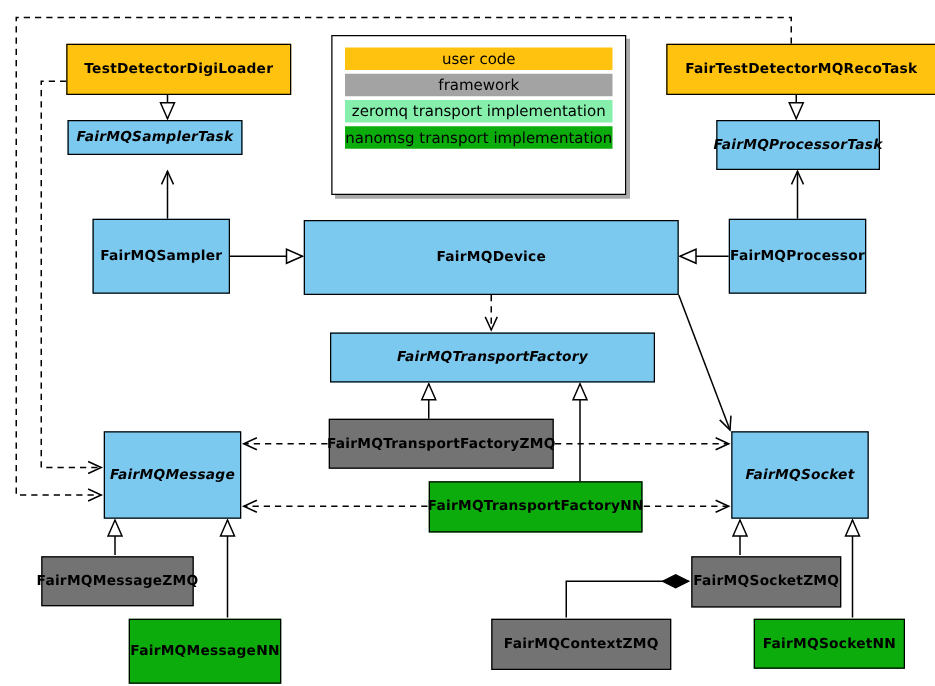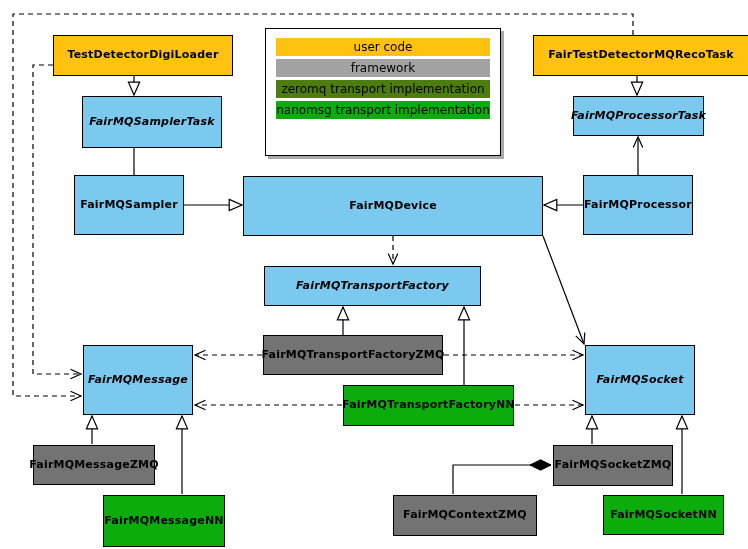--- a/index.html
+++ b/index.html
@@ -81,43 +81,43 @@
       </g>
   </svg>
 
   <div id="legend">
     <div class="legend-bar" style="background:#FFC20E">
       <span>user code</span>
     </div>
     <div class="legend-bar" style="background:#a3a3a3">
       <span>framework</span>
     </div>
-    <div class="legend-bar" style="background:#4d7c0f">
+    <div class="legend-bar" style="background:#86efac">
       <span>zeromq transport implementation</span>
     </div>
     <div class="legend-bar" style="background:#0CAC0C">
       <span>nanomsg transport implementation</span>
     </div>
   </div>
 
   <div class="node user" style="left:53px;top:35px;width:180px;height:41px">TestDetectorDigiLoader</div>
 
   <div class="node user" style="left:533px;top:35px;width:216px;height:41px">FairTestDetectorMQRecoTask</div>
 
-  <div class="node framework abstract" style="left:82px;top:96px;width:140px;height:52px">FairMQSamplerTask</div>
+  <div class="node framework abstract" style="left:54px;top:96px;width:140px;height:28px">FairMQSamplerTask</div>
 
   <div class="node framework abstract" style="left:573px;top:96px;width:131px;height:40px">FairMQProcessorTask</div>
 
   <div class="node framework" style="left:74px;top:175px;width:110px;height:60px">FairMQSampler</div>
 
   <div class="node framework" style="left:243px;top:176px;width:300px;height:60px">FairMQDevice</div>
 
   <div class="node framework" style="left:583px;top:175px;width:110px;height:60px">FairMQProcessor</div>
 
-  <div class="node framework abstract" style="left:264px;top:266px;width:217px;height:40px">FairMQTransportFactory</div>
+  <div class="node framework abstract" style="left:264px;top:266px;width:260px;height:40px">FairMQTransportFactory</div>
 
   <div class="node zmq" style="left:263px;top:335px;width:180px;height:40px">FairMQTransportFactoryZMQ</div>
 
   <div class="node nn" style="left:343px;top:385px;width:171px;height:41px">FairMQTransportFactoryNN</div>
 
   <div class="node framework abstract" style="left:83px;top:345px;width:110px;height:70px">FairMQMessage</div>
 
   <div class="node framework abstract" style="left:585px;top:345px;width:110px;height:70px">FairMQSocket</div>
 
   <div class="node zmq" style="left:33px;top:445px;width:122px;height:40px">FairMQMessageZMQ</div>

